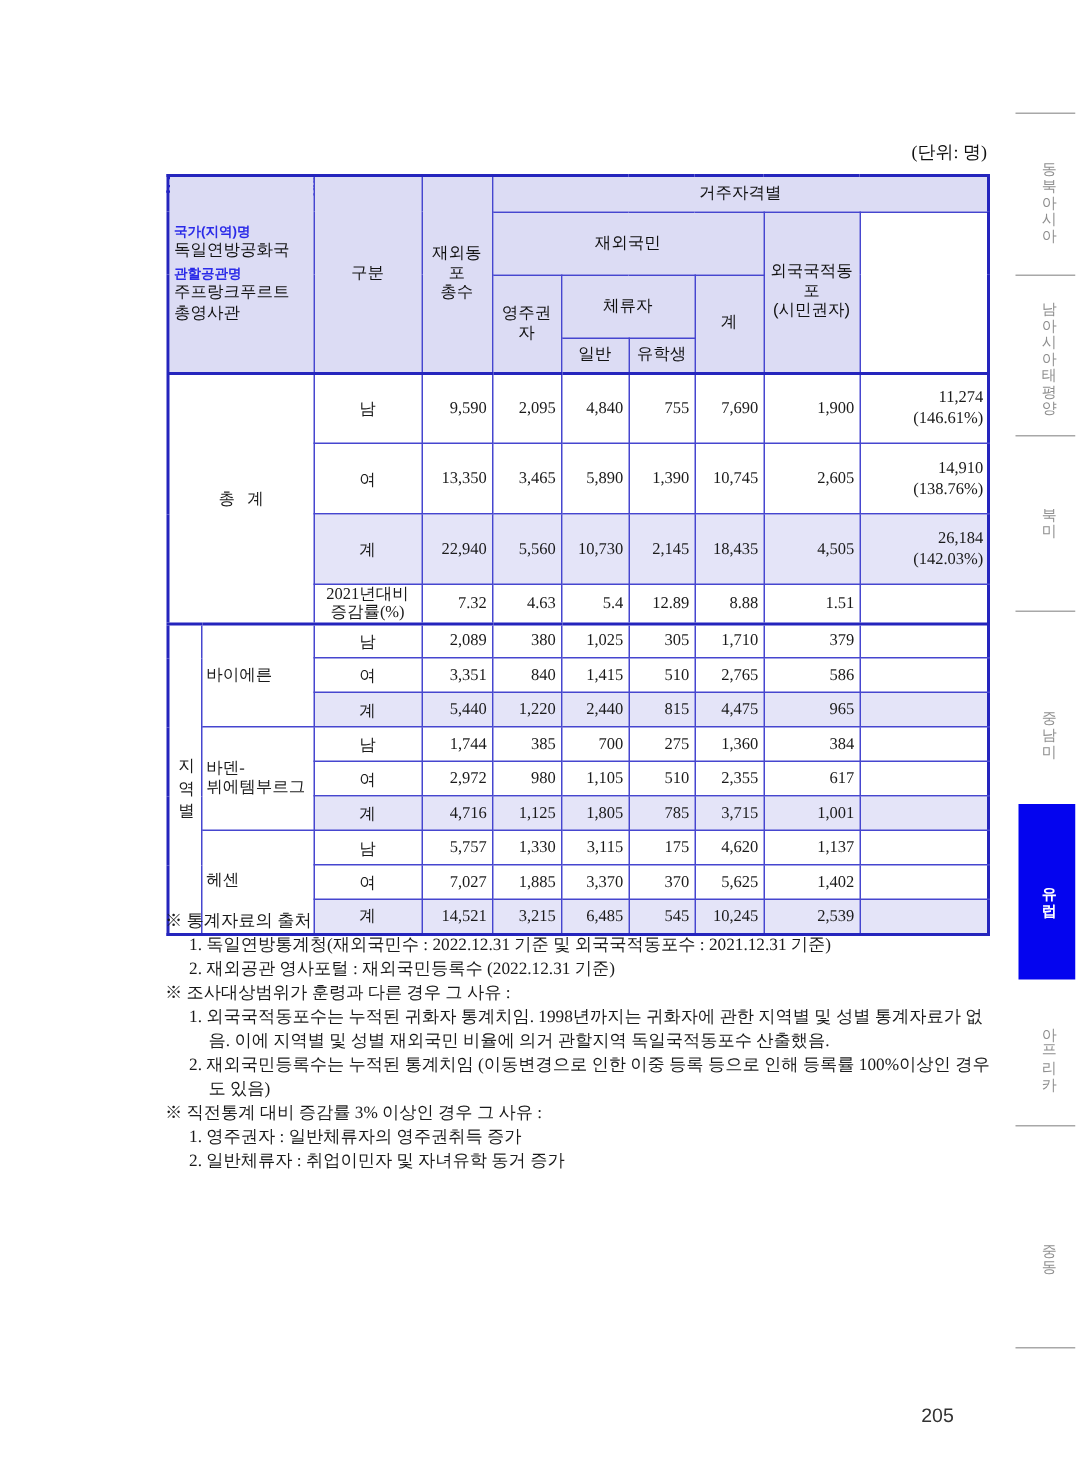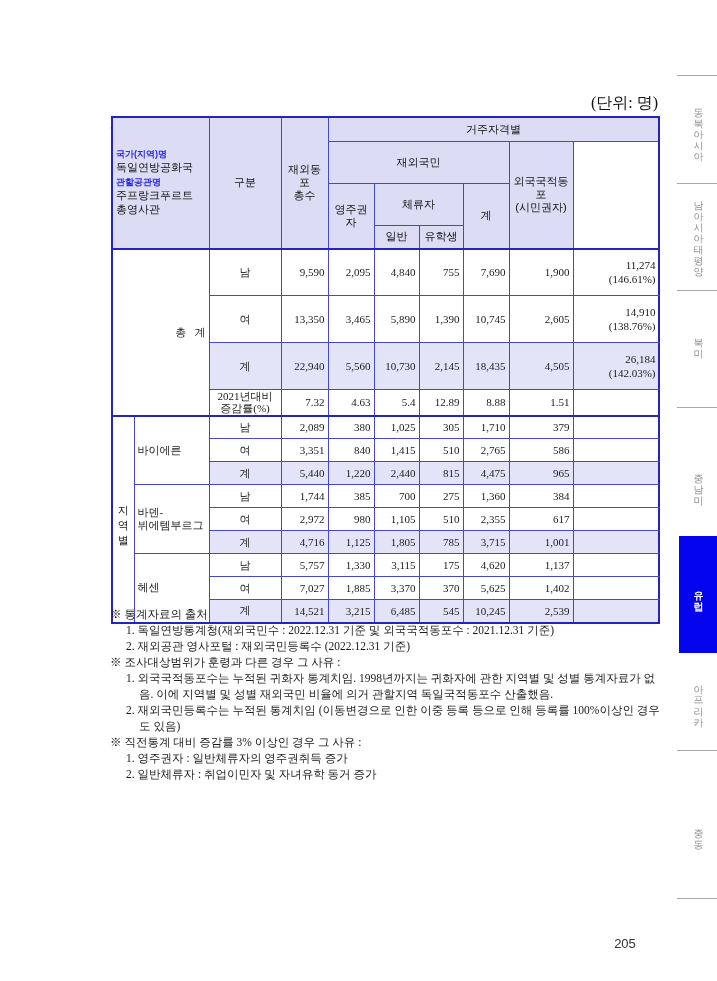--- a/index.html
+++ b/index.html
@@ -8,21 +8,21 @@
     font-family:"Liberation Serif", serif; color:#1a1a1a;
     overflow:hidden;
   }
   .page-title {
     position:absolute; left:110px; top:69px;
     font-family:"Liberation Sans", sans-serif;
     font-weight:bold; font-size:15px; color:#1b1be0; letter-spacing:0.5px;margin-top:45px;
   }
   .unit-label {
     position:absolute; left:358px; top:93px; width:300px;
-    text-align:right; font-size:16px; color:#111;
+    text-align:right; font-size:12px; color:#111;
   }
 
   
   table.main {
     position:absolute; left:111px; top:116px;
     border-collapse:collapse; table-layout:fixed; width:547px;
     border:2px solid #2525bd;
   }
   table.main td {
     border:1px solid #4646cf; padding:0 3px; overflow:hidden;
@@ -43,21 +43,21 @@
     font-family:"Liberation Sans", sans-serif; font-size:11px;
     color:#111; line-height:14px;
   }
   td.ctr { text-align:center; font-size:12px; }
   td.num { text-align:right; padding-right:5px; font-size:11px; }
   td.regcol { text-align:right; padding-right:5px; line-height:14px; font-size:11px; }
   td.colJ { border-left:2px solid #2525bd; }
   tr.body-start td { border-top:2px solid #2525bd; }
   tr.section-start td { border-top:2px solid #2525bd; }
   tr.hl-row td.hl { background:#e4e4f8; }
-  td.gname { text-align:right; font-size:12px; white-space:pre; }
+  td.gname { text-align:center; font-size:12px; white-space:pre; }
   td.rname { font-size:11px; line-height:13px; }
   .vert-wrap { display:flex; align-items:center; justify-content:center; }
   .vert-text {
     writing-mode:vertical-rl; text-orientation:upright;
     font-size:11px; letter-spacing:4px; line-height:20px;
   }
   .chg-lbl { text-align:center; font-size:9.5px; line-height:12px; }
 
   
   .footnotes {

